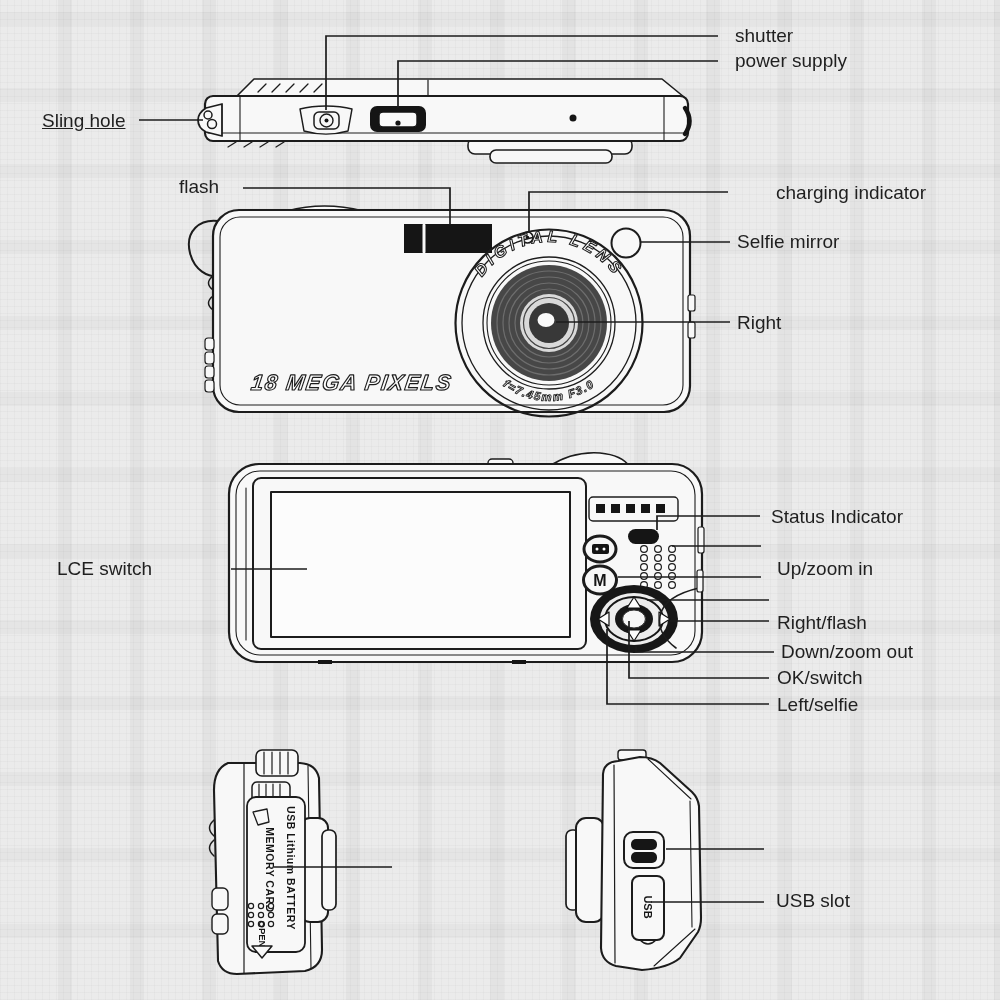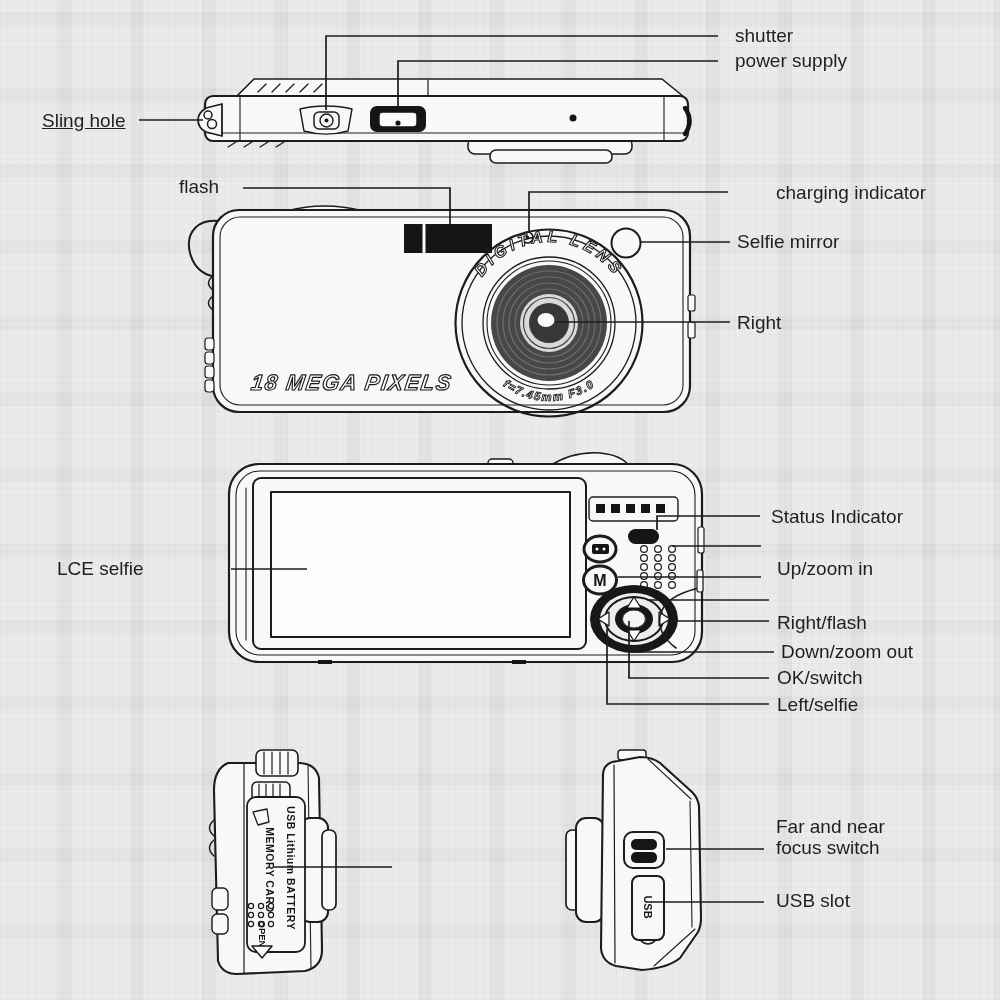--- a/index.html
+++ b/index.html
@@ -253,26 +253,22 @@
   </g>
 </svg>
 
 <div class="lbl" style="left:735px;top:25px;">shutter</div>
 <div class="lbl" style="left:735px;top:50px;">power supply</div>
 <div class="lbl" style="left:42px;top:110px;text-decoration:underline;">Sling hole</div>
 <div class="lbl" style="left:179px;top:176px;">flash</div>
 <div class="lbl" style="left:776px;top:182px;">charging indicator</div>
 <div class="lbl" style="left:737px;top:231px;">Selfie mirror</div>
 <div class="lbl" style="left:737px;top:312px;">Right</div>
-<div class="lbl" style="left:57px;top:558px;">LCE selfie</div>
+<div class="lbl" style="left:57px;top:558px;">LCE switch</div>
 <div class="lbl" style="left:771px;top:506px;">Status Indicator</div>
 <div class="lbl" style="left:777px;top:558px;">Up/zoom in</div>
 <div class="lbl" style="left:777px;top:612px;">Right/flash</div>
 <div class="lbl" style="left:781px;top:641px;">Down/zoom out</div>
 <div class="lbl" style="left:777px;top:667px;">OK/switch</div>
 <div class="lbl" style="left:777px;top:694px;">Left/selfie</div>
-<div class="lbl" style="left:776px;top:816px;">
-  <div>Far and near</div>
-  <div>focus switch</div>
+<div class="lbl" style="left:776px;top:890px;">USB slot</div>
+
 </div>
-<div class="lbl" style="left:776px;top:890px;">USB slot</div>
-
-</div>
 
 </body></html>

